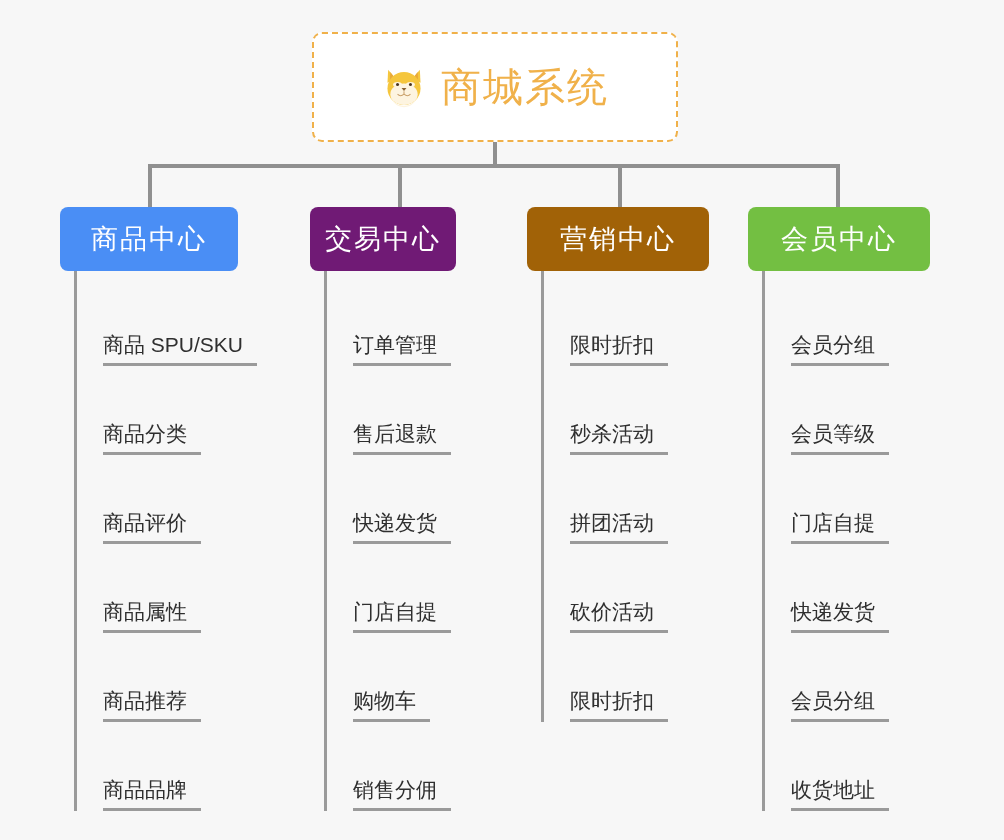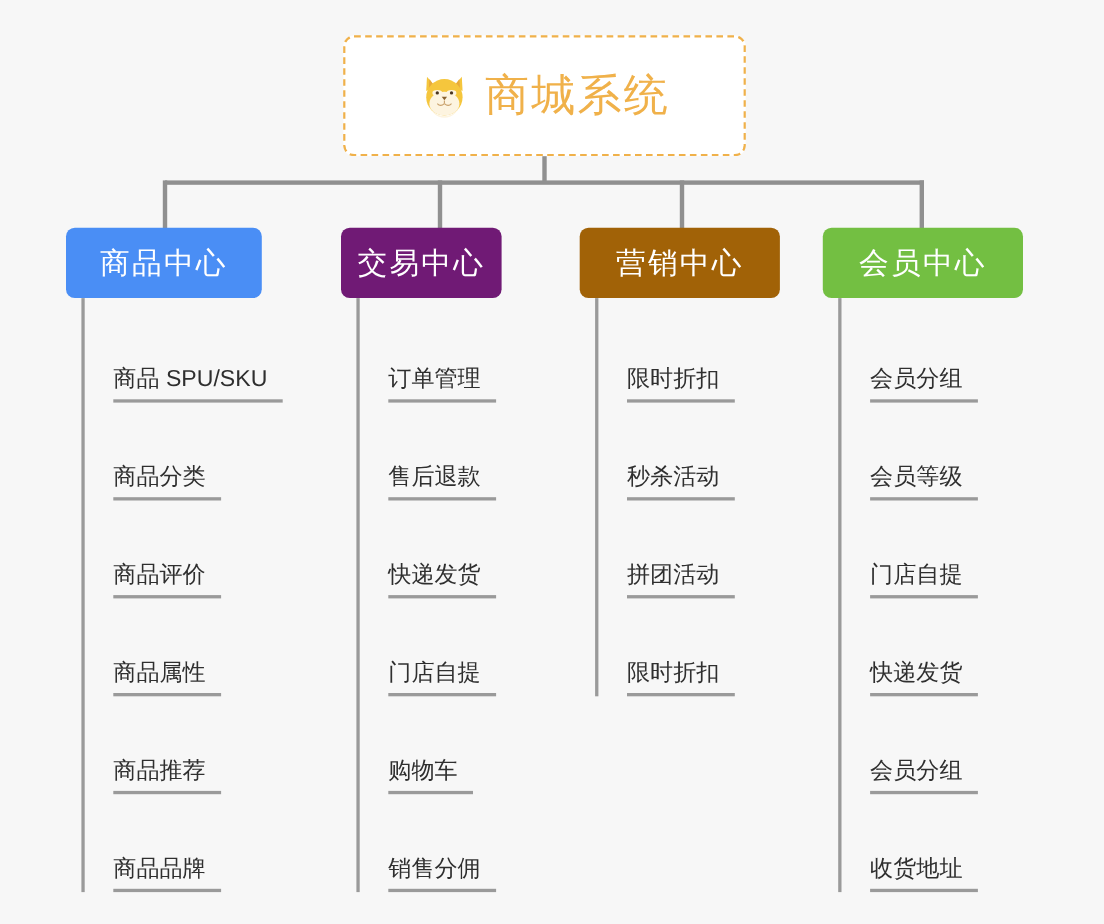--- a/index.html
+++ b/index.html
@@ -194,20 +194,23 @@
       <div class="leaf">
           <span class="leaf-label">限时折扣</span>
         </div>
       <div class="leaf">
           <span class="leaf-label">秒杀活动</span>
         </div>
       <div class="leaf">
           <span class="leaf-label">拼团活动</span>
         </div>
       <div class="leaf">
+          <span class="leaf-label">砍价活动</span>
+        </div>
+      <div class="leaf">
           <span class="leaf-label">限时折扣</span>
         </div>
     </div>
   </div>
 
   <div class="branch" style="left:748px; width:232px;">
     <div class="branch-header" style="width: 182px; background-color: rgb(115, 191, 66); text-align: center;">
       <span>会员中心</span>
     </div>
     <div class="leaf-list">

